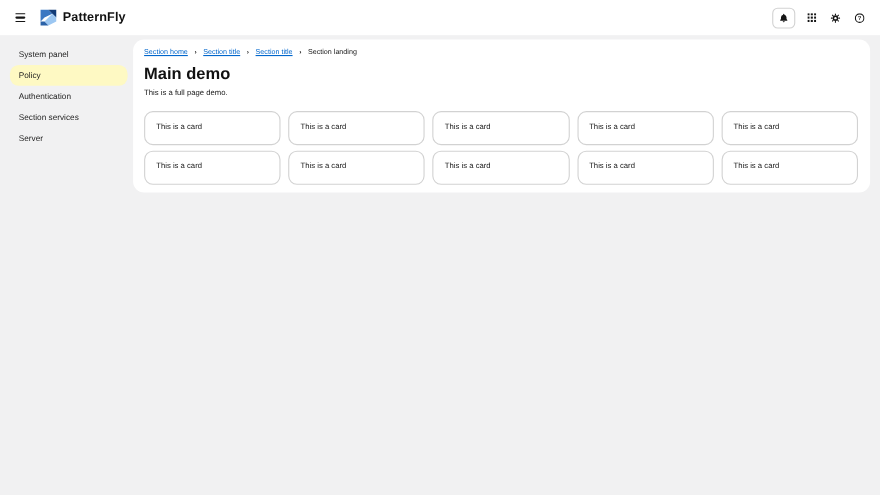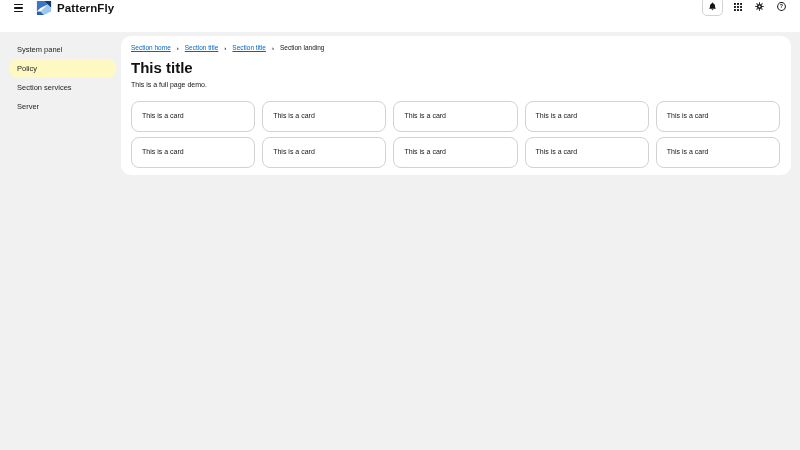--- a/index.html
+++ b/index.html
@@ -5,21 +5,21 @@
   * { margin:0; padding:0; box-sizing:border-box; }
   html,body { width:800px; height:450px; overflow:hidden; }
   body {
     font-family:"Liberation Sans", sans-serif;
     background:#f1f1f2;
     color:#151515;
   }
   
   .masthead {
     height:16px; background:#ffffff;
-    display:flex; align-items:flex-end; justify-content:space-between;
+    display:flex; align-items:center; justify-content:space-between;
     padding:16px 12px;
   }
   .mh-left { display:flex; align-items:center; gap:10px; }
   .hamburger {
     width:14px; height:14px; display:flex; flex-direction:column;
     justify-content:center; gap:2px; background:none; border:none; cursor:pointer; padding:0 2px;
   }
   .hamburger span { display:block; height:1.4px; width:9px; background:#151515; border-radius:1px; }
   .logo { display:flex; align-items:center; gap:5px; }
   .logo svg { width:16px; height:16px; display:block; }
@@ -132,38 +132,41 @@
 
 <div class="page">
   <nav class="sidebar" id="sidebar-nav">
       <div class="nav-item">
         <span>System panel</span>
       </div>
       <div class="nav-item selected">
         <span>Policy</span>
       </div>
       <div class="nav-item">
+        <span>Authentication</span>
+      </div>
+      <div class="nav-item">
         <span>Section services</span>
       </div>
       <div class="nav-item">
         <span>Server</span>
       </div>
     </nav>
   <div class="content-area">
     <main class="main-panel">
       <nav class="breadcrumb" id="breadcrumb">
           <a class="crumb-link" href="#">Section home</a>
           <span class="crumb-sep">›</span>
           <a class="crumb-link" href="#">Section title</a>
           <span class="crumb-sep">›</span>
           <a class="crumb-link" href="#">Section title</a>
           <span class="crumb-sep">›</span>
           <span class="crumb-current">Section landing</span>
         </nav>
-      <h1 class="page-title">This title</h1>
+      <h1 class="page-title">Main demo</h1>
       <p class="page-subtitle">This is a full page demo.</p>
       <div class="card-grid" id="card-grid">
           <div class="card"><span>This is a card</span></div>
           <div class="card"><span>This is a card</span></div>
           <div class="card"><span>This is a card</span></div>
           <div class="card"><span>This is a card</span></div>
           <div class="card"><span>This is a card</span></div>
           <div class="card"><span>This is a card</span></div>
           <div class="card"><span>This is a card</span></div>
           <div class="card"><span>This is a card</span></div>

